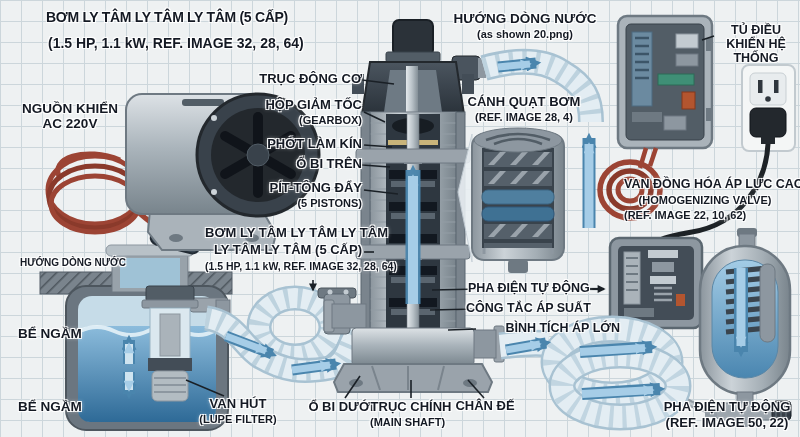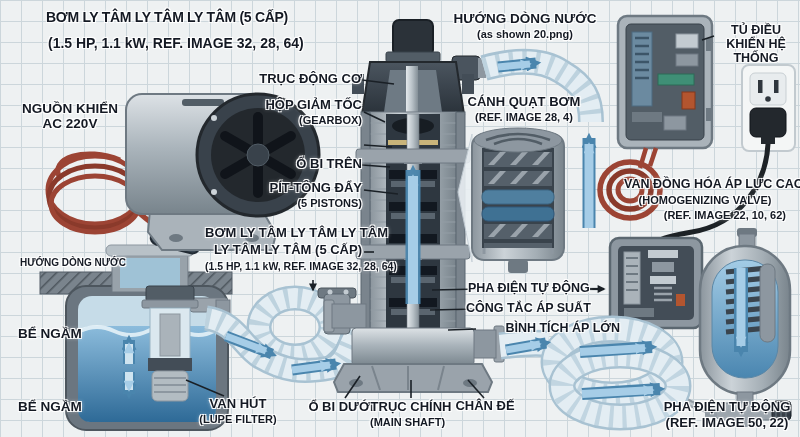--- a/index.html
+++ b/index.html
@@ -27,21 +27,21 @@
   .flow-top-sub{left:452px;top:28px;width:146px;text-align:center;font-size:11px;font-weight:bold;}
   .cabinet{left:714px;top:23px;width:84px;text-align:center;font-size:12.5px;}
   .power{left:22px;top:101px;width:96px;text-align:center;font-size:13.5px;}
   .r{text-align:right;}
   .m1{left:250px;width:112px;font-size:13px;}
   .sm{font-size:10.5px;font-weight:bold;}
   .impeller{left:466px;top:95px;width:116px;text-align:center;font-size:13px;}
   .impeller-sub{left:466px;top:111px;width:116px;text-align:center;font-size:11px;}
   .valve{left:624px;top:177px;width:162px;text-align:center;font-size:12.5px;}
   .valve-s1{left:624px;top:194px;width:162px;text-align:center;font-size:11px;}
-  .valve-s2{left:624px;top:209px;width:162px;text-align:right;font-size:11px;}
+  .valve-s2{left:624px;top:209px;width:162px;text-align:left;font-size:11px;}
   .rr{width:118px;text-align:right;font-size:12.5px;}
   .bl{font-size:13px;}
 </style>
 </head>
 <body>
 
 <div id="stage">
 
 <svg id="art" width="800" height="437" viewBox="0 0 800 437">
   <defs>
@@ -380,20 +380,21 @@
 
 <div class="lbl flow-top">HƯỚNG DÒNG NƯỚC</div>
 <div class="lbl flow-top-sub">(as shown 20.png)</div>
 
 <div class="lbl cabinet wrap">TỦ ĐIỀU KHIỂN HỆ THỐNG</div>
 <div class="lbl power wrap">NGUỒN KHIỂN AC 220V</div>
 
 <div class="lbl m1 r" style="top:98px;">HỘP GIẢM TỐC</div>
 <div class="lbl m1 r" style="top:72px;">TRỤC ĐỘNG CƠ</div>
 <div class="lbl m1 r sm" style="top:114px;font-size:11px;">(GEARBOX)</div>
+<div class="lbl m1 r" style="top:137px;">PHỚT LÀM KÍN</div>
 <div class="lbl m1 r" style="top:157px;">Ổ BI TRÊN</div>
 <div class="lbl m1 r" style="top:181px;">PÍT-TÔNG ĐẨY</div>
 <div class="lbl m1 r sm" style="top:197px;font-size:11px;">(5 PISTONS)</div>
 
 <div class="lbl r" style="left:205px;width:157px;top:226px;font-size:13px;">BƠM LY TÂM LY TÂM LY TÂM</div>
 <div class="lbl r" style="left:205px;width:157px;top:243px;font-size:13px;">LY TÂM LY TÂM (5 CẤP)</div>
 <div class="lbl r sm" style="left:205px;width:157px;top:261px;">(1.5 HP, 1.1 kW, REF. IMAGE 32, 28, 64)</div>
 
 <div class="lbl impeller">CÁNH QUẠT BƠM</div>
 <div class="lbl impeller-sub">(REF. IMAGE 28, 4)</div>

